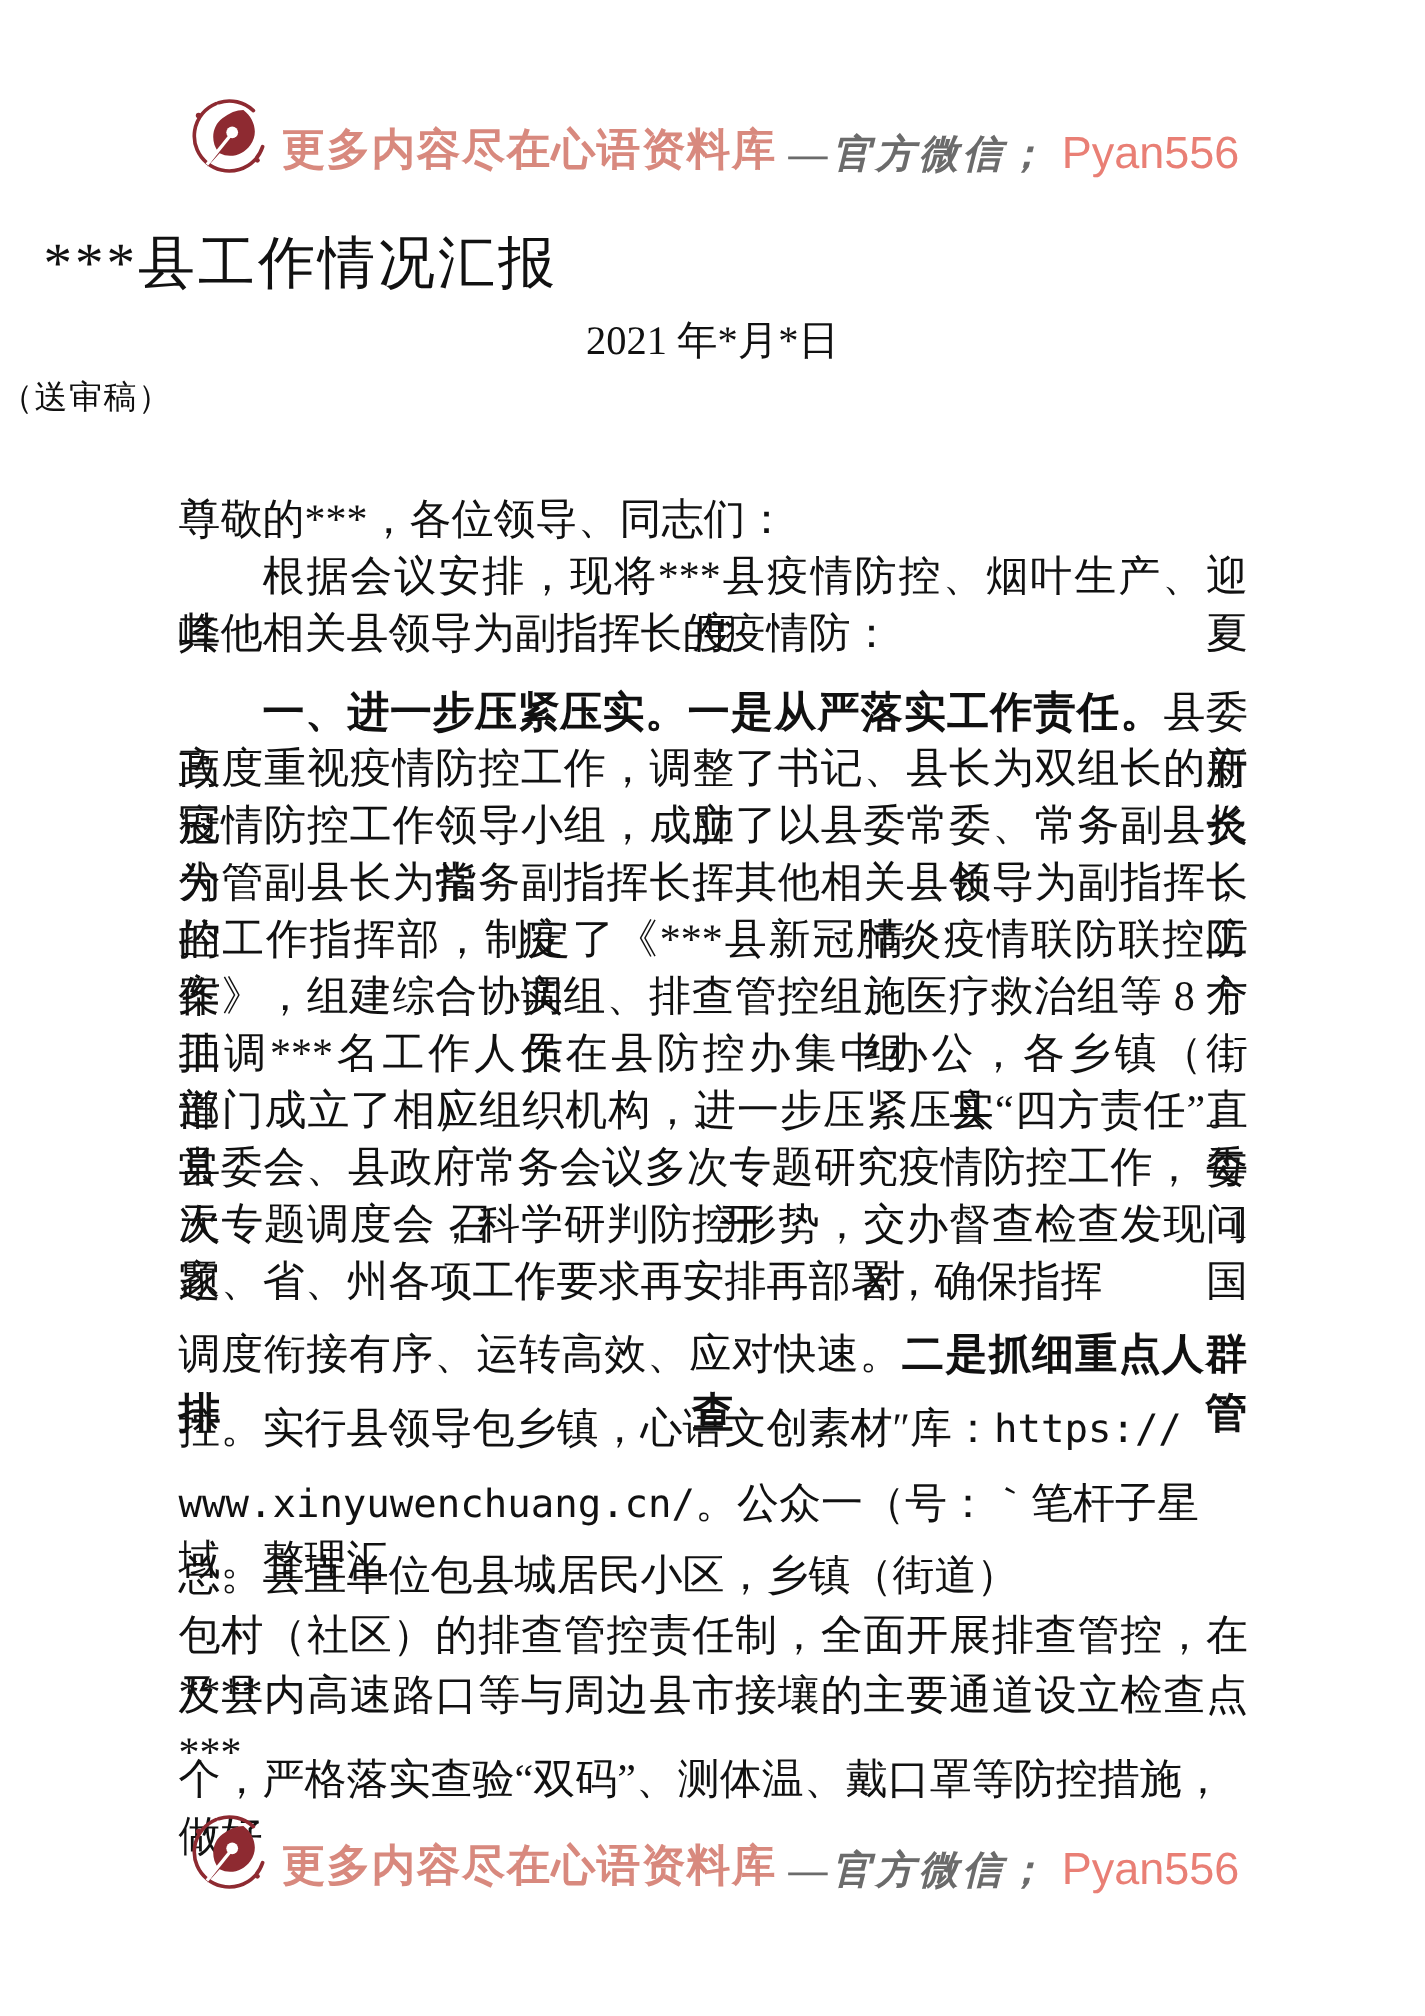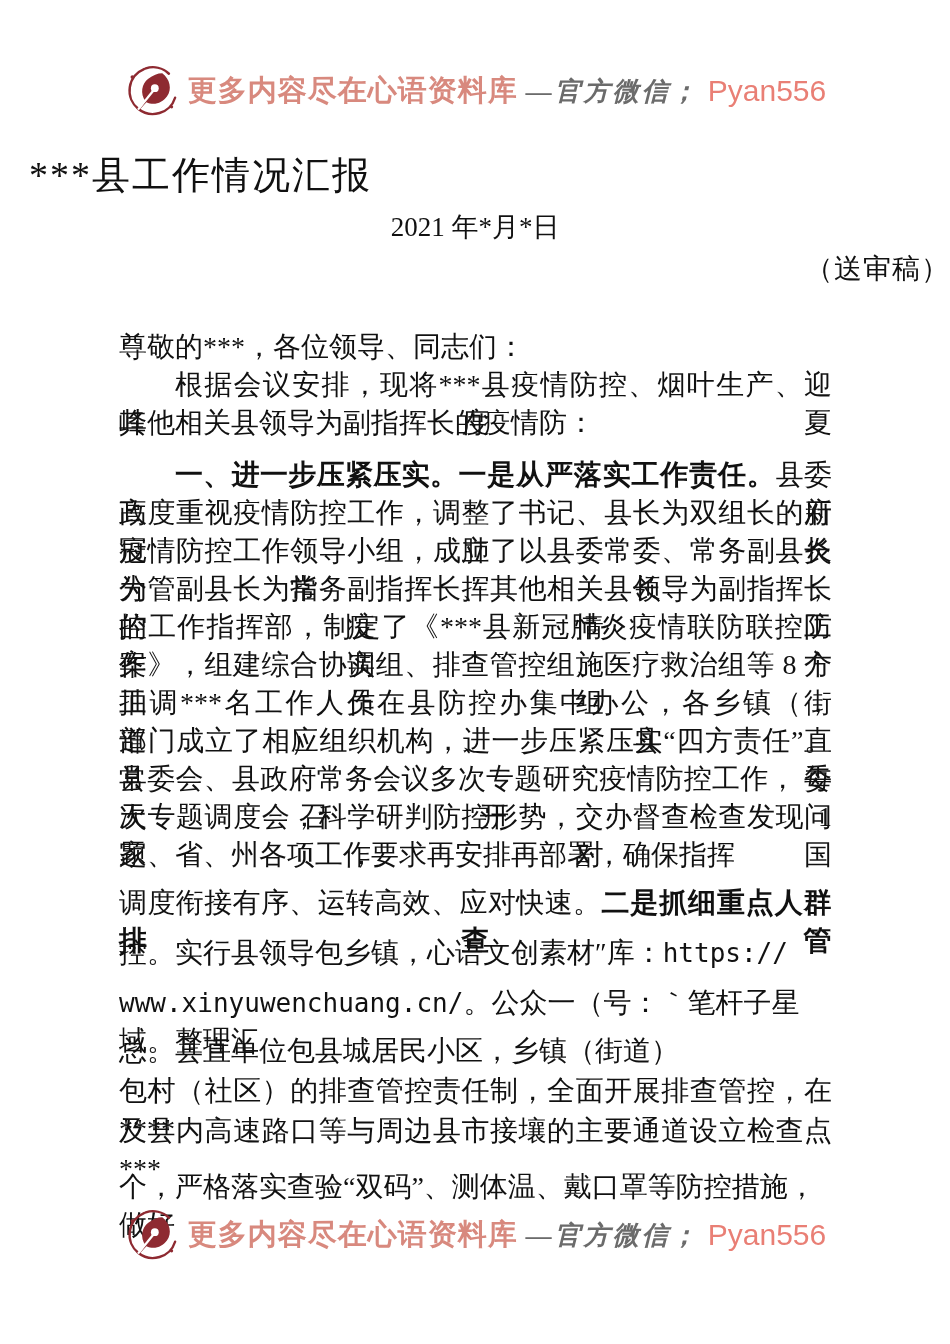--- a/index.html
+++ b/index.html
@@ -9,21 +9,21 @@
     width:950px; height:1344px;
     background:#ffffff;
     overflow:hidden;
     font-family:"Liberation Serif", serif;
     color:#111111;
   }
 
   
   .brand {
     position:absolute; left:0; width:100%;
-    display:flex; align-items:center; justify-content:center;
+    display:flex; align-items:flex-end; justify-content:center;
     gap:8px;
     white-space:nowrap;
   }
   .brand.header { top:62px; }
   .brand.footer { top:1206px; }
   .brand .logo { width:56px; height:58px; flex:0 0 auto; }
   .brand .tagline {
     font-size:29px; font-weight:700; letter-spacing:1px;
     font-family:"Liberation Serif", serif;
   }
@@ -44,22 +44,22 @@
     font-weight:400;
     padding-left:29px;
   }
   .doc-date {
     position:absolute; top:209px; left:0; width:100%;
     text-align:center;
     font-size:27px;
   }
   .doc-draft {
     position:absolute; top:250px; left:0; width:100%;
-    text-align:right;
-    font-size:28px; letter-spacing:1px;
+    text-align:left;
+    font-size:22px; letter-spacing:1px;
   }
 
   
   .doc-body {
     position:absolute; top:328px; left:119px;
     width:713px;
     font-size:28px;
   }
   .line {
     line-height:38px;

